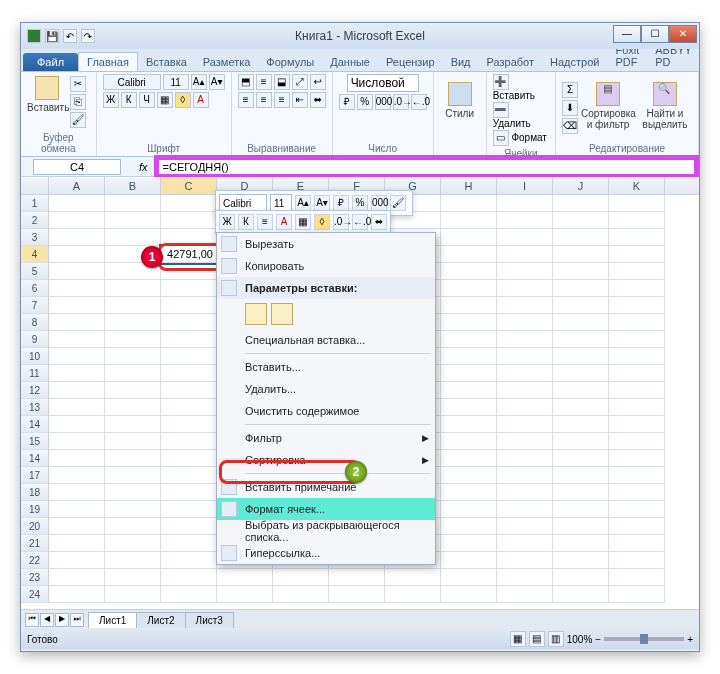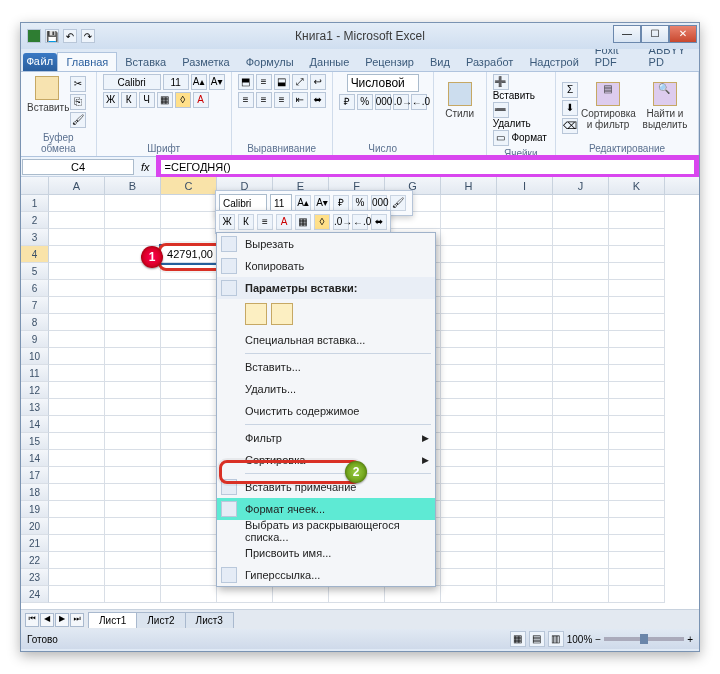--- a/index.html
+++ b/index.html
@@ -9,37 +9,37 @@
 
 .titlebar { height: 26px; background: linear-gradient(#e4edf7,#cfdef0); display: flex; align-items: center; position: relative; }
 .titlebar .qat { display: flex; gap: 4px; padding-left: 6px; }
 .titlebar .qat span { width: 14px; height: 14px; display: inline-block; }
 .titlebar .title { position: absolute; left: 50%; transform: translateX(-50%); font-size: 12px; color: #3b3b3b; }
 .winbtns { position: absolute; right: 2px; top: 2px; display: flex; }
 .winbtn { width: 28px; height: 18px; border: 1px solid #6b88ad; background: linear-gradient(#f4f8fc,#d9e5f3); font-size: 10px; text-align: center; line-height: 16px; }
 .winbtn.close { background: linear-gradient(#e9836f,#c8482f); color: #fff; }
 
 .ribbon-tabs { height: 22px; display: flex; align-items: flex-end; padding-left: 2px; font-size: 11px; }
-.file-tab { background: #217346; background: #1e6db6; color: #fff; padding: 3px 4px; border-radius: 3px 3px 0 0; font-family: Liberation Mono, monospace; }
+.file-tab { background: #217346; background: #1e6db6; color: #fff; padding: 3px 14px; border-radius: 3px 3px 0 0; }
 .file-tab { background: linear-gradient(#3a79c4,#2b5f9e); }
 .tab { padding: 3px 8px; color: #3b5a7a; cursor: default; }
 .tab.active { background: #f6f9fd; border: 1px solid #b0c4de; border-bottom: none; color: #2b5f9e; }
 
 .ribbon { height: 86px; background: #f6f9fd; border-top: 1px solid #b0c4de; border-bottom: 1px solid #b0c4de; display: flex; }
 .group { border-right: 1px solid #d0dceb; padding: 2px 6px 0 6px; display: flex; flex-direction: column; justify-content: space-between; }
 .group-label { font-size: 10px; color: #5b7190; text-align: center; padding: 2px 0; }
 .group-body { flex: 1; display: flex; align-items: center; gap: 3px; }
 .bigbtn { width: 40px; height: 56px; text-align: center; font-size: 10px; color: #3b3b3b; }
 .bigbtn .ic { width: 24px; height: 24px; margin: 2px auto; background: #f7e3b0; border: 1px solid #c6a864; }
 .smallrow { display: flex; gap: 2px; }
 .smallrow span, .ic16 { width: 16px; height: 16px; border: 1px solid #b8c6d8; background: #eef4fb; display: inline-block; font-size: 10px; text-align: center; line-height: 14px; }
 .combo { height: 18px; border: 1px solid #abc; background: #fff; font-size: 12px; padding: 1px 3px; display: inline-flex; align-items: center; }
 
 .formula-bar { height: 20px; background: #eef4fb; border-bottom: 1px solid #c6d3e4; display: flex; align-items: center; font-size: 11px; }
-.namebox { width: 112px; border: 1px solid #abc; background: #fff; margin: 0 1px; padding: 1px 4px; text-align: center; }
+.namebox { width: 88px; border: 1px solid #abc; background: #fff; margin: 0 12px; padding: 1px 4px; text-align: center; }
 .fx { padding: 0 6px; font-style: italic; }
 .formula { flex: 1; background: #fff; border: 5px solid #d946ef; padding: 1px 4px; }
 
 .grid-wrap { position: relative; background: #fff; height: 432px; overflow: hidden; }
 .colhdr { display: flex; height: 18px; background: linear-gradient(#f3f6fa,#e3e9f1); border-bottom: 1px solid #c8d2de; }
 .corner { width: 28px; border-right: 1px solid #c8d2de; }
 .ch { width: 56px; border-right: 1px solid #c8d2de; text-align: center; font-size: 11px; color: #3b5068; line-height: 18px; }
 .ch.sel { background: #f9e3a9; }
 .rows { display: flex; }
 .rowhdrs { width: 28px; }
@@ -670,22 +670,19 @@
       <span>Вставить примечание</span>
     </div>
   <div class="mi hl">
       <span class="ic"></span>
       <span>Формат ячеек...</span>
     </div>
   <div class="mi">
       <span>Выбрать из раскрывающегося списка...</span>
     </div>
   <div class="mi">
-      <span>Присвоить имя...</span>
-    </div>
-  <div class="mi">
       <span class="ic"></span>
       <span>Гиперссылка...</span>
     </div>
 </div>
 
 <div class="active-cell-ring ring2"></div>
 <div class="badge badge2">2</div>
 
 </body></html>

